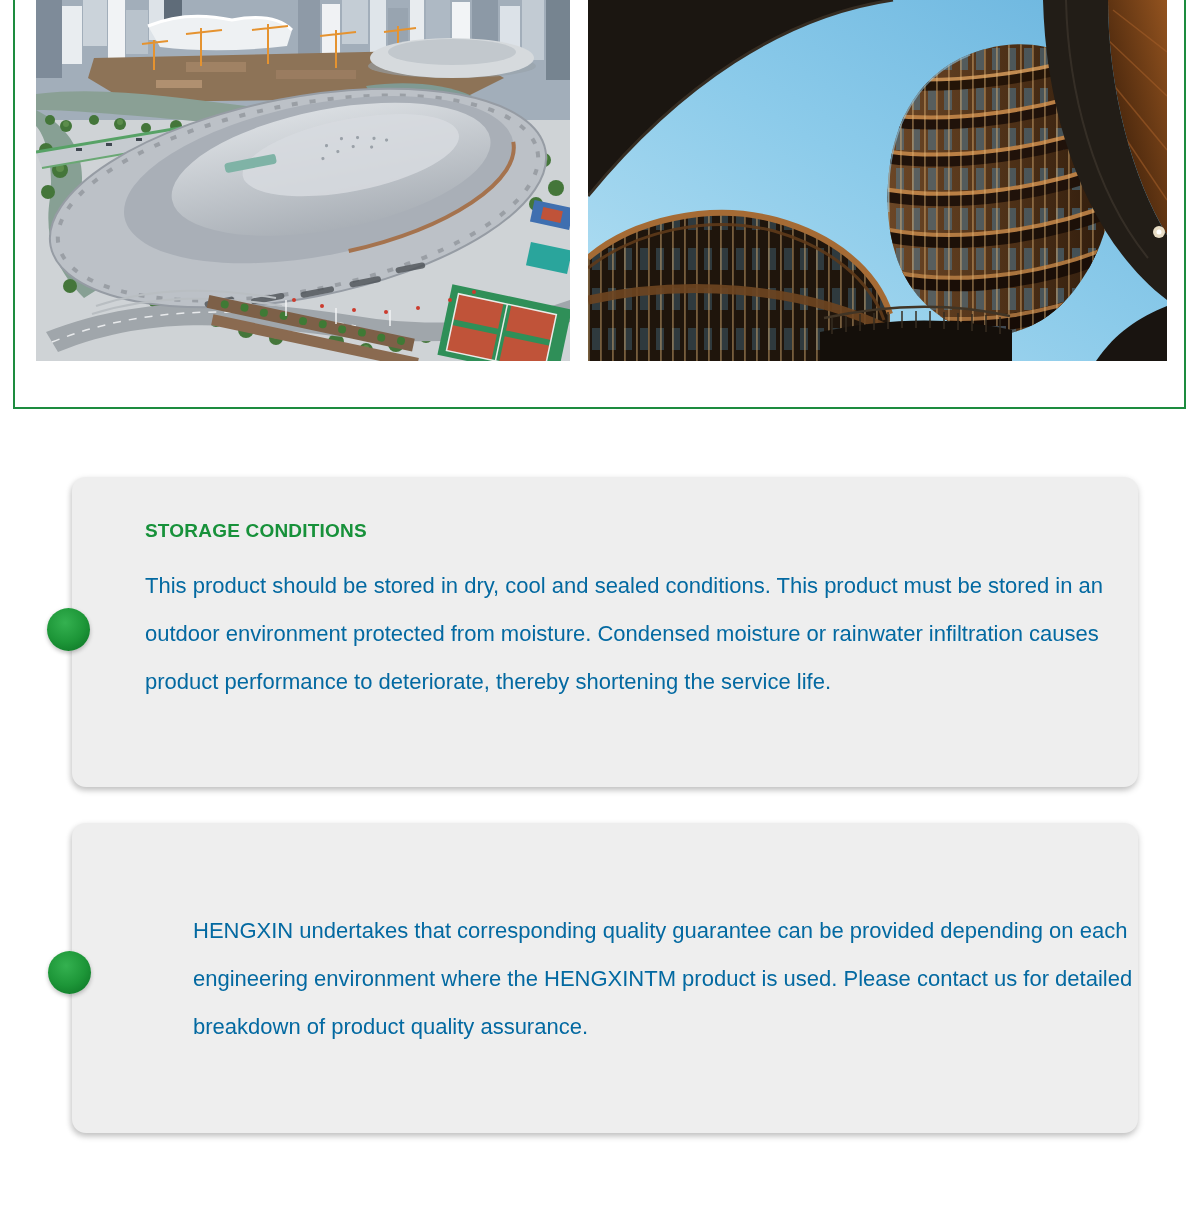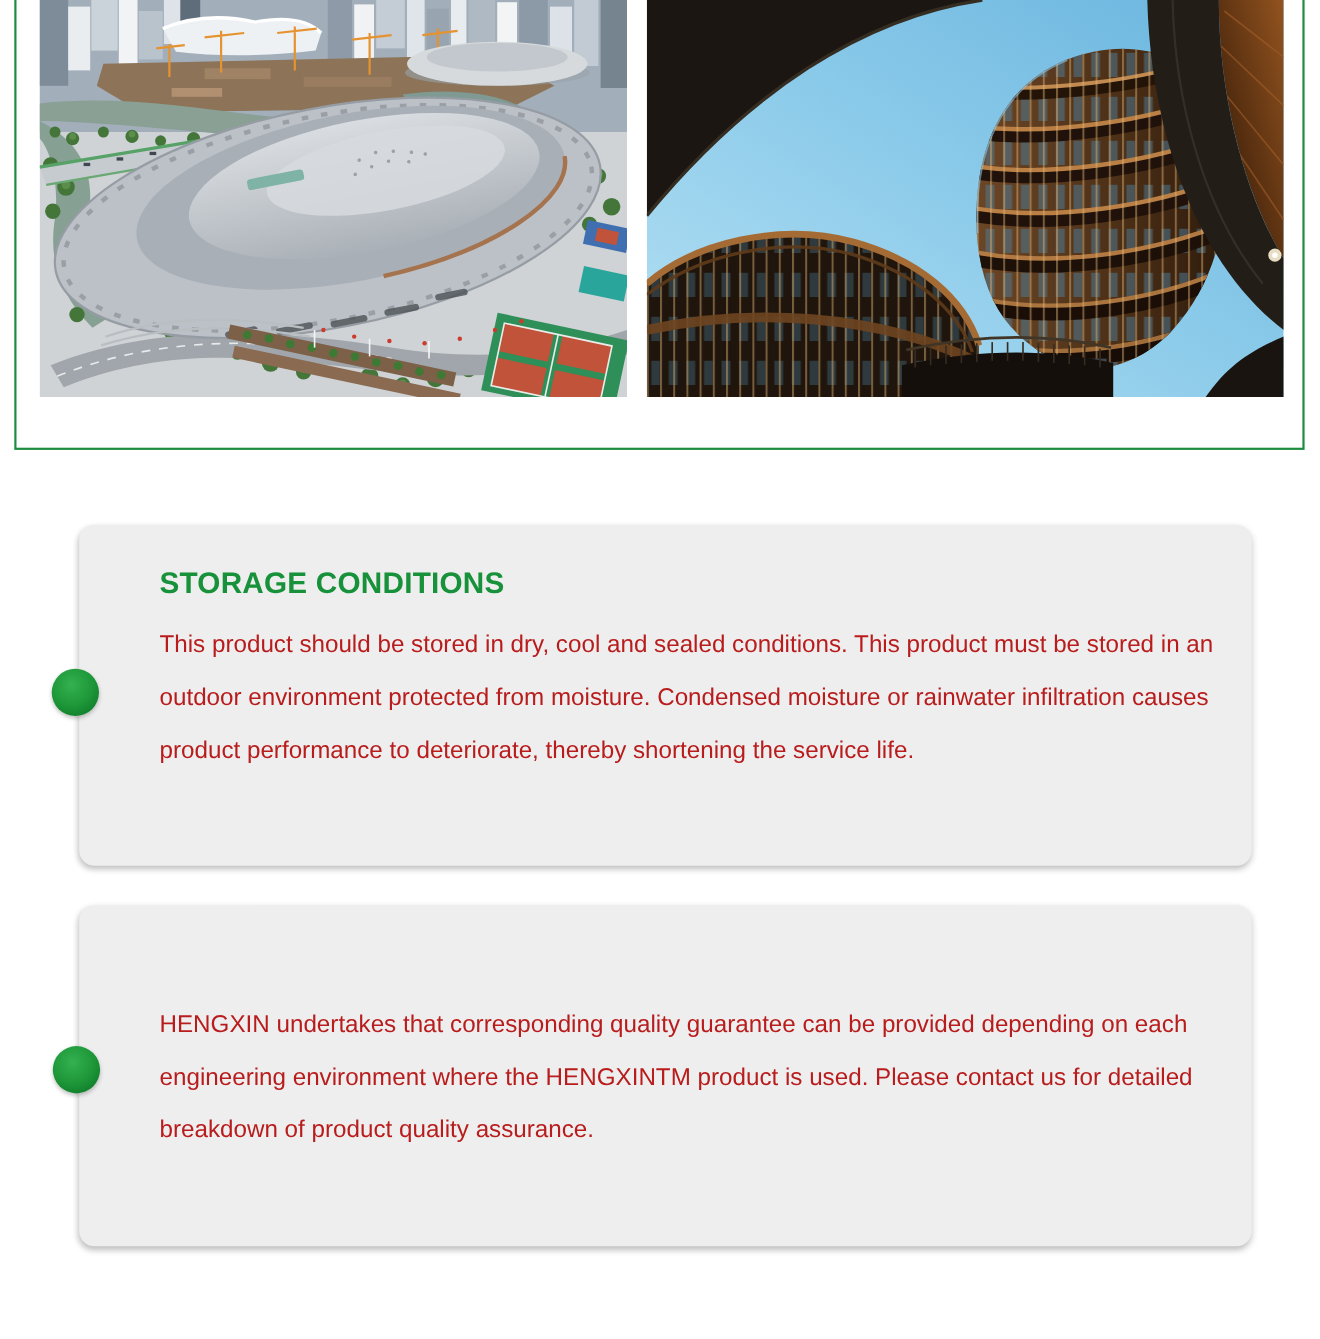--- a/index.html
+++ b/index.html
@@ -19,28 +19,28 @@
 
   .card {
     position:absolute; left:72px; width:1066px; height:310px;
     background:#eeeeee; border-radius:14px;
     box-shadow:0 3px 7px rgba(0,0,0,0.20), -2px 3px 5px rgba(0,0,0,0.08);
     z-index:3;
   }
   #card-storage { top:477px; padding:38px 60px 0 73px; }
   #card-quality { top:823px; padding:62px 60px 0 73px; }
   .card-title {
-    font-size:27px; font-weight:bold; color:#17913a; letter-spacing:0.2px;
+    font-size:19px; font-weight:bold; color:#17913a; letter-spacing:0.2px;
     line-height:31px;
   }
   .card-body {
-    width:960px; font-size:22px; line-height:48px; color:#b91c1c;
+    width:960px; font-size:22px; line-height:48px; color:#0369a1;
   }
   #card-storage .card-body { margin-top:16px; }
-  #card-quality .card-body { margin-top:22px; }
+  #card-quality .card-body { margin-top:22px;margin-left:48px; }
 
   .bullet {
     position:absolute; width:43px; height:43px; border-radius:50%;
     background:radial-gradient(circle at 42% 34%, #34b150 0%, #1d9638 52%, #0a6e22 100%);
     box-shadow:0 2px 4px rgba(0,0,0,0.25);
     z-index:5;
   }
   #bullet-1 { left:47px; top:608px; }
   #bullet-2 { left:48px; top:951px; }
 </style>

